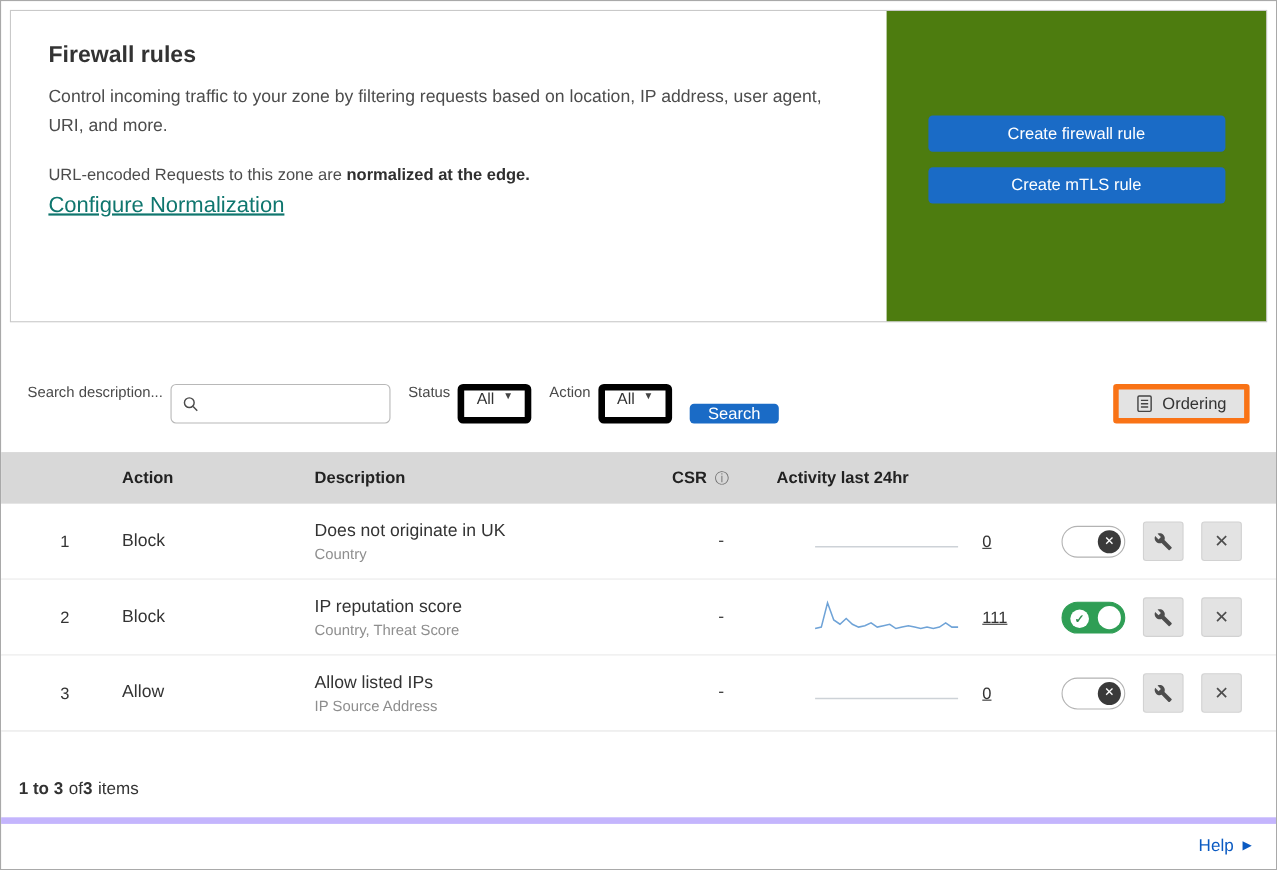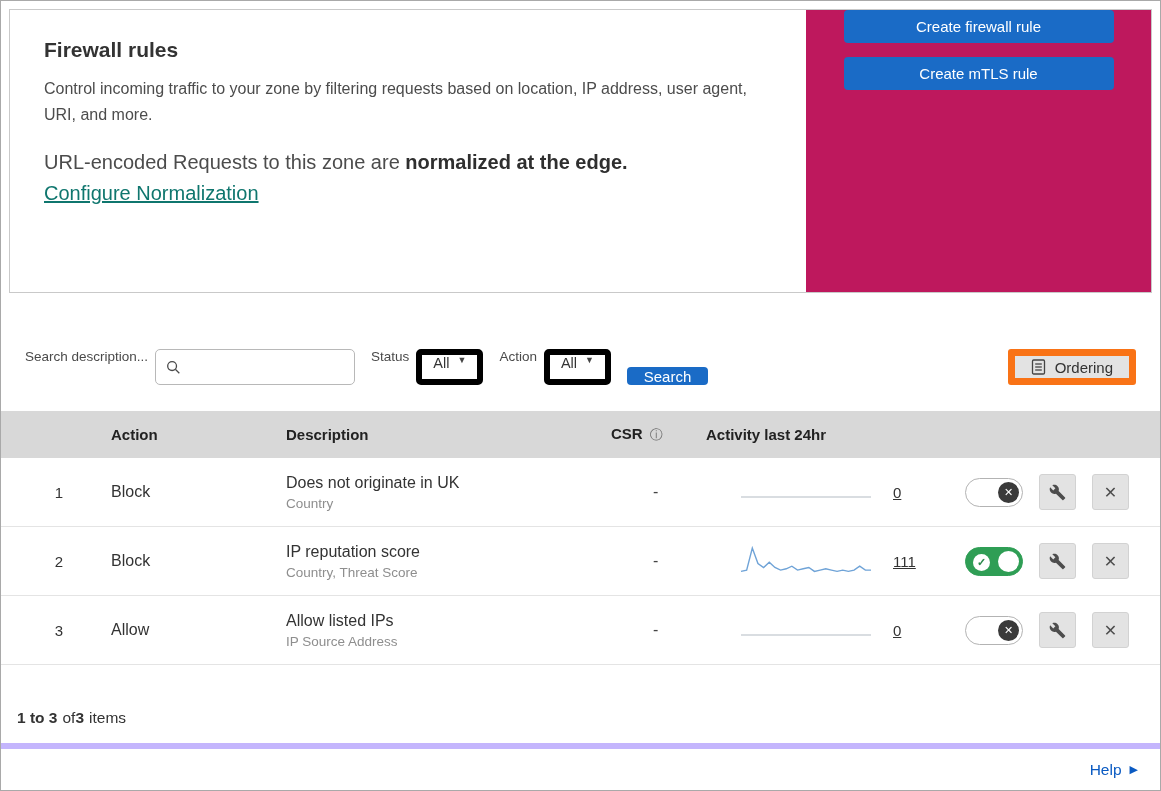--- a/index.html
+++ b/index.html
@@ -6,37 +6,37 @@
   html,body{background:#fff}
   body{font-family:"Liberation Sans",sans-serif;color:#333}
   .page{width:1161px;height:791px;border:1px solid #a9a9a9;background:#fff;overflow:hidden}
 
   
   .top-card{display:flex;margin:8px 8px 0;border:1px solid #c9c9c9;height:284px;background:#fff}
   .top-left{flex:1;padding:28px 40px 0 34px}
   .title{font-size:21px;font-weight:700;color:#333;margin-bottom:14px}
   .desc{font-size:16px;color:#4c4c4c;line-height:1.6;max-width:710px}
   .usage{margin-top:26px;font-size:16px;color:#2f2f2f;font-weight:700}
-  .norm{margin-top:24px;font-size:20px;color:#4c4c4c}
+  .norm{margin-top:24px;font-size:15px;color:#4c4c4c}
   .norm b{color:#2f2f2f}
   .link{display:inline-block;margin-top:8px;font-size:20px;color:#0f766e;text-decoration:underline;cursor:pointer}
-  .top-right{width:345px;background:#be185d;display:flex;flex-direction:column;align-items:center;gap:14px}
+  .top-right{width:345px;background:#4d7c0f;display:flex;flex-direction:column;align-items:center;padding-top:95px;gap:14px}
   .btn-primary{width:270px;height:33px;background:#1a6bc6;color:#fff;border:none;border-radius:4px;font-size:15px;font-family:inherit;cursor:pointer}
 
   
   .filter-bar{display:flex;justify-content:space-between;align-items:flex-end;padding:24px 24px 26px;height:118px}
   .filter-left{display:flex;align-items:flex-end;gap:16px}
   .field{display:flex;flex-direction:row;gap:7px}
   .field label{font-size:13.5px;color:#4a4a4a}
   .search-box{width:200px;height:36px;border:1px solid #b8b8b8;border-radius:5px;display:flex;align-items:center;padding:0 10px;background:#fff;gap:7px}
   .search-box input{border:none;outline:none;flex:1;font-size:14px;font-family:inherit;min-width:0}
   .dropdown{height:36px;border:6px solid #000000;border-radius:5px;background:#fff;display:flex;align-items:flex-start;gap:8px;padding:0 11px;font-size:14.5px;color:#333;font-family:inherit;cursor:pointer}
   .caret{font-size:9px;color:#444}
   .search-btn{width:81px;height:18px}
-  .btn-secondary{height:36px;padding:0 16px;background:#e3e3e3;border:7px solid #f97316;border-radius:3px;font-size:15px;color:#333;display:flex;align-items:center;gap:9px;font-family:inherit;cursor:pointer}
+  .btn-secondary{height:36px;padding:0 16px;background:#e3e3e3;border:5px solid #f97316;border-radius:3px;font-size:15px;color:#333;display:flex;align-items:center;gap:9px;font-family:inherit;cursor:pointer}
 
   
   .grid{display:grid;grid-template-columns:90px 175px 325px 95px 1fr 235px;align-items:center}
   .thead{background:#d8d8d8;height:47px;font-size:15px;font-weight:700;color:#222}
   .thead>div{padding-left:20px}
   .thead .h-idx{padding:0}
   .info{color:#6e6e6e;font-size:13px;font-weight:400;margin-left:7px;cursor:pointer}
   .trow{height:69px;border-bottom:1px solid #e4e4e4;font-size:16px;color:#333;background:#fff}
   .c-idx{text-align:center;padding-left:26px;font-size:15px}
   .c-action{padding-left:20px}

